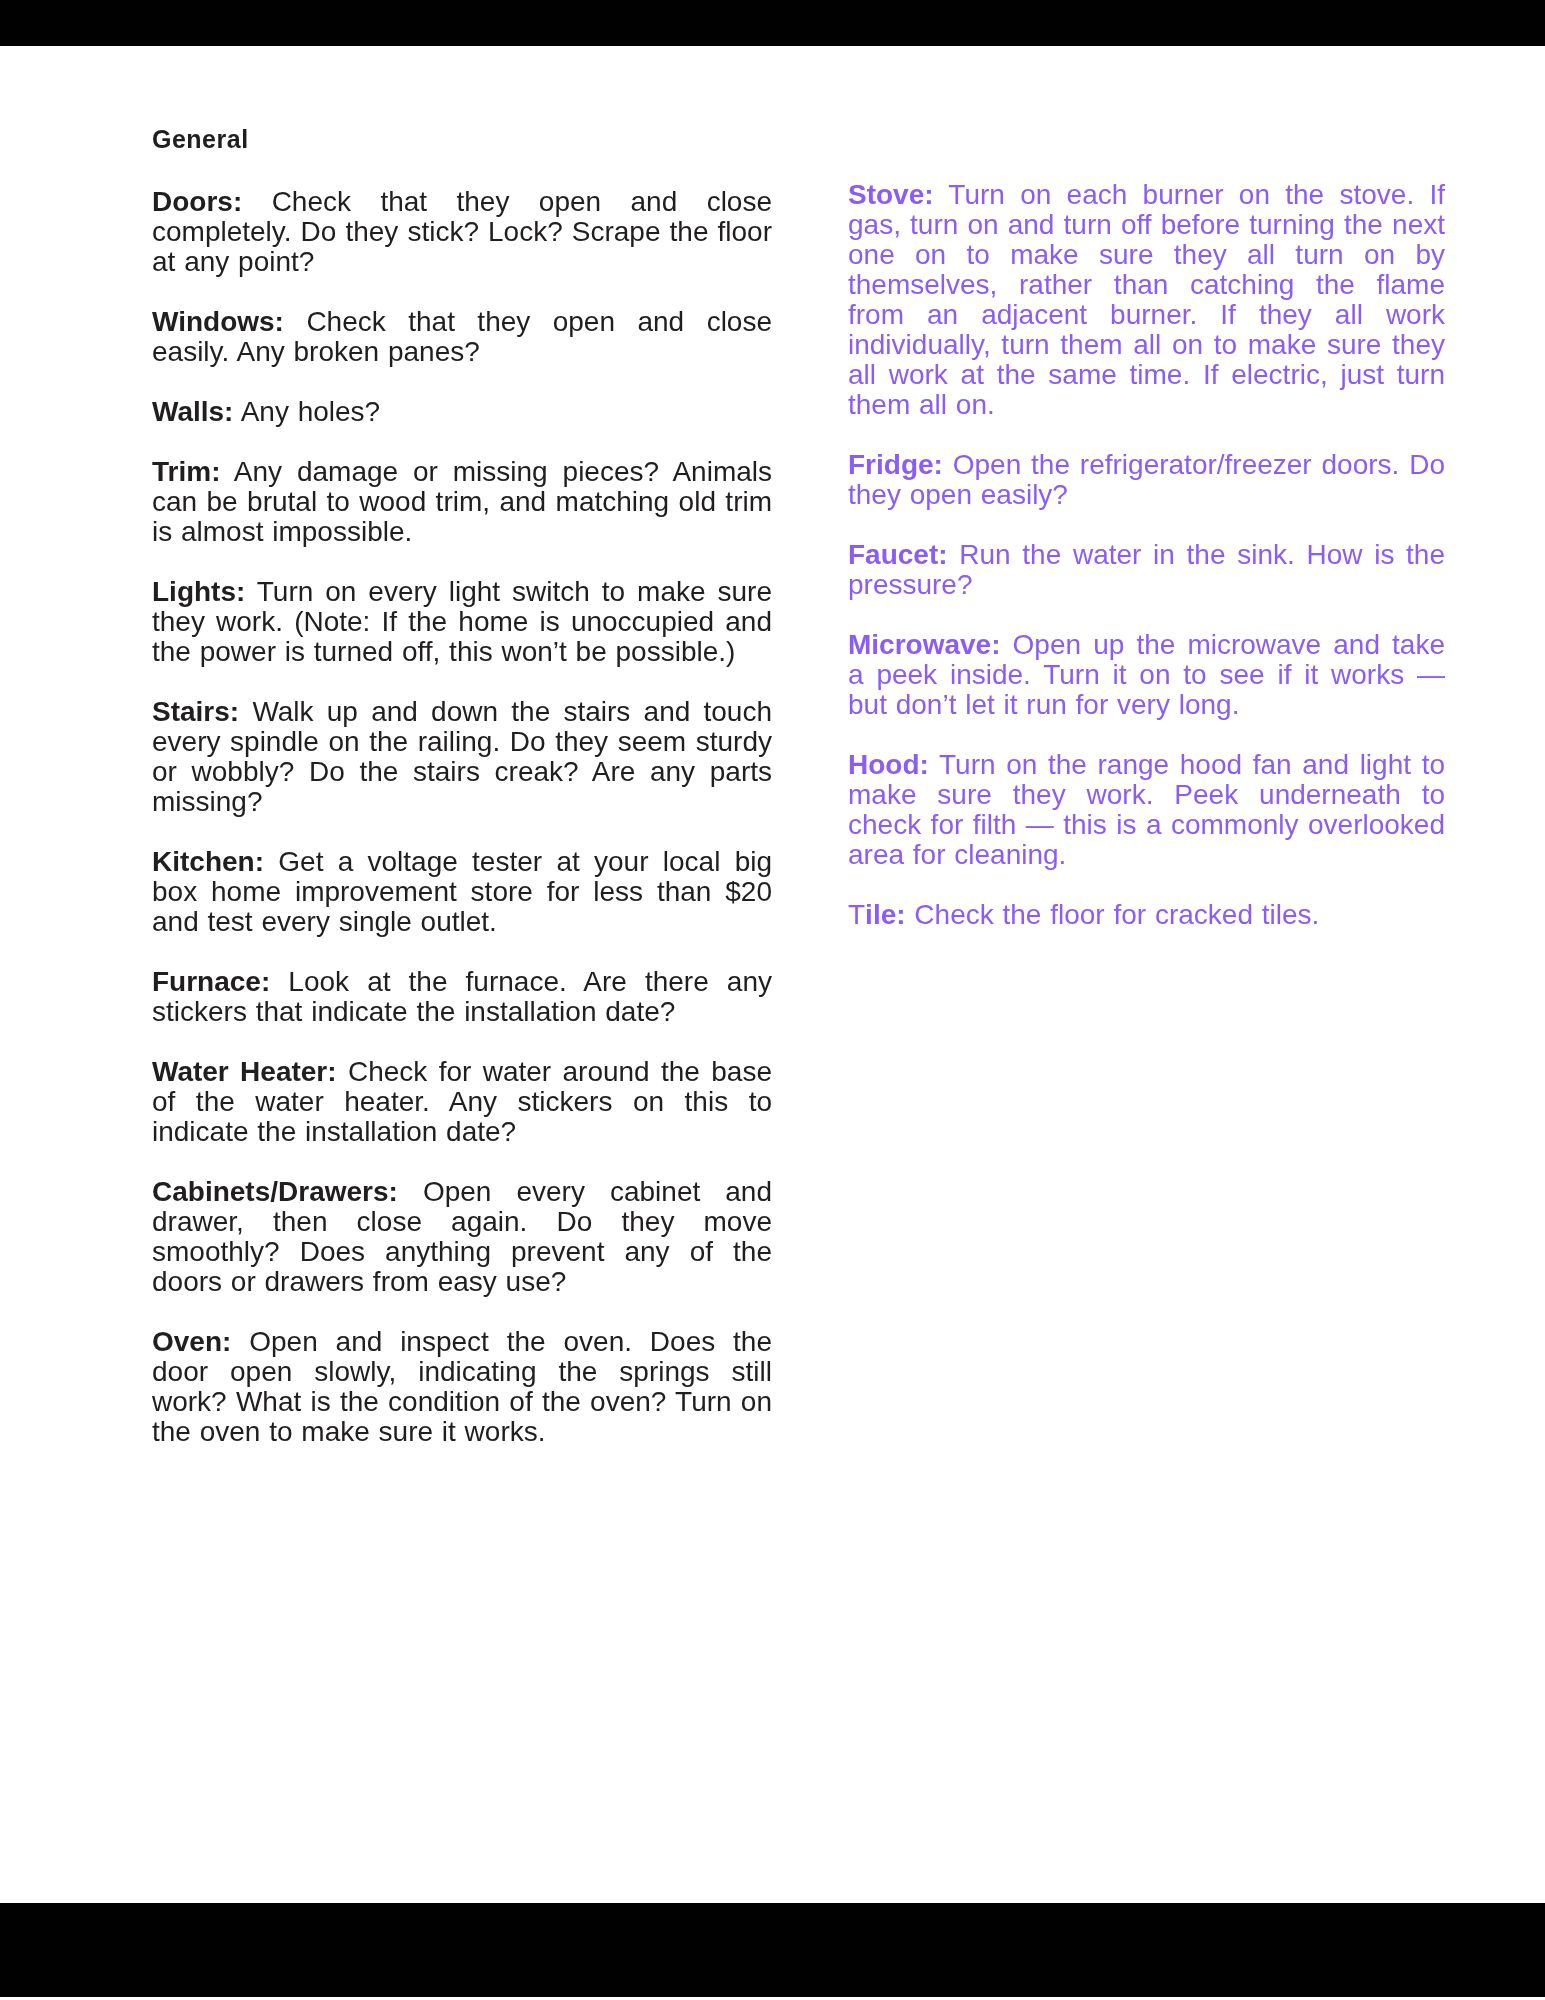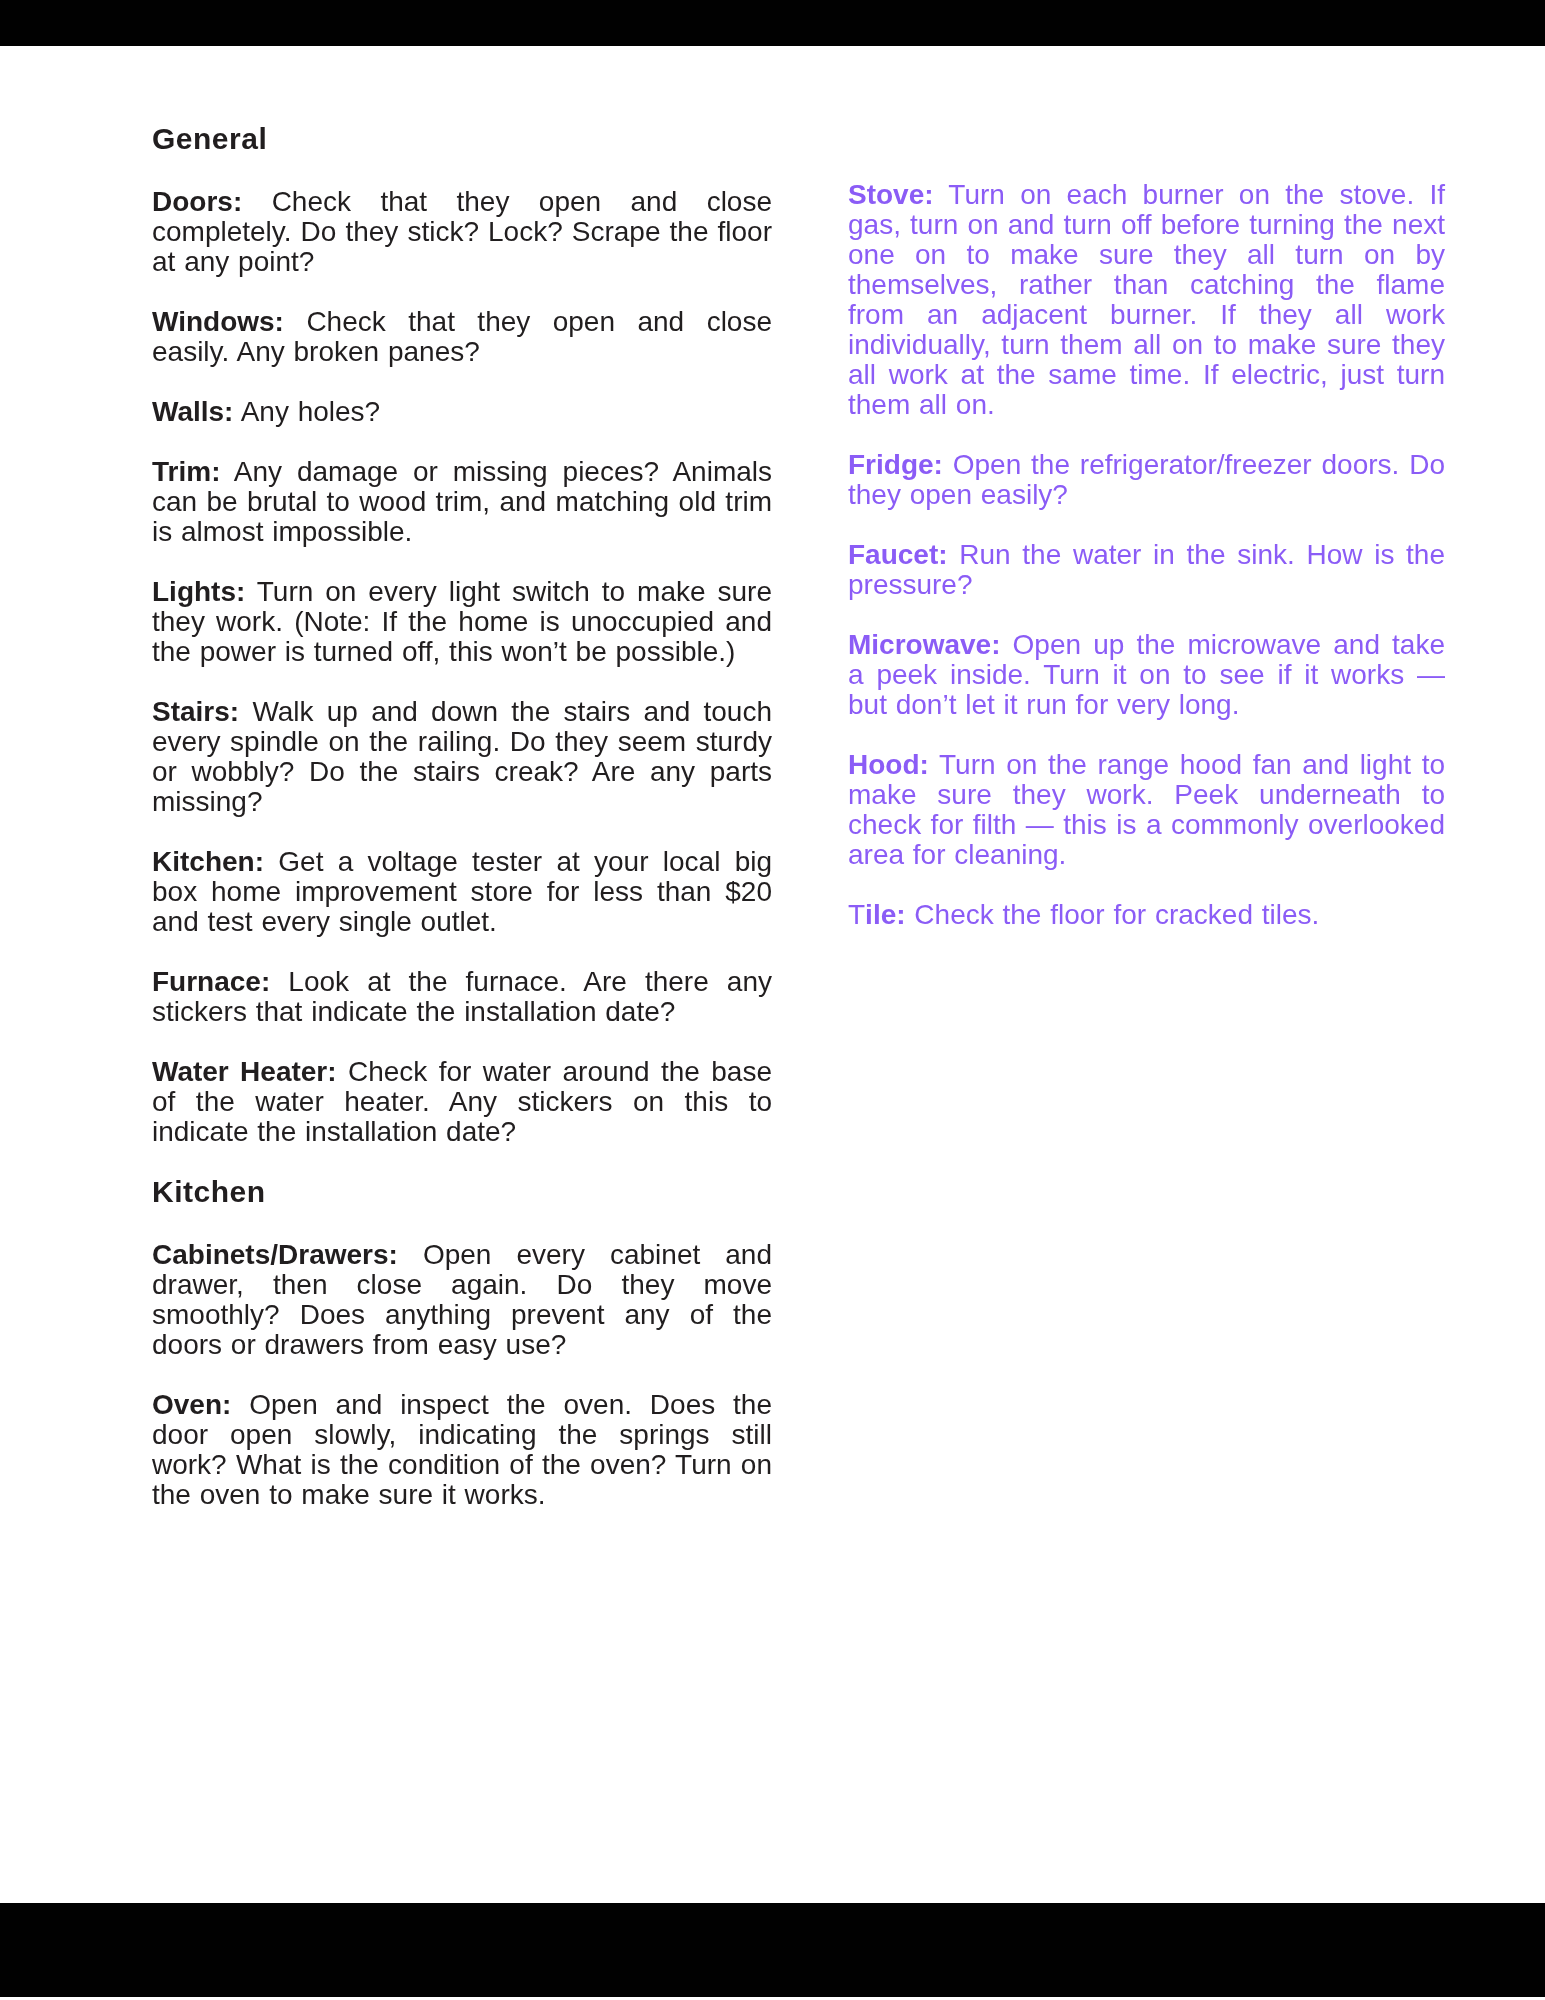--- a/index.html
+++ b/index.html
@@ -21,21 +21,21 @@
   .col {
     position: absolute;
     font-size: 28px;
     line-height: 30px;
     word-spacing: 1px;
   }
   #col-left  { left: 152px; top: 124px; width: 620px; }
   #col-right { left: 848px; top: 180px; width: 597px; }
   .heading {
     font-weight: bold;
-    font-size: 30px;
+    font-size: 25px;
     line-height: 30px;
     margin: 0 0 33px 0;
     letter-spacing: 0.5px;
   }
   .item {
     text-align: justify;
     margin: 0 0 30px 0;
   }
   .item:last-child { margin-bottom: 0; }
   .item .label { font-weight: bold; }
@@ -51,21 +51,20 @@
     <div class="heading">General</div>
     <div class="item"><span class="label">Doors:</span><span> Check that they open and close completely. Do they stick? Lock? Scrape the floor at any point?</span></div>
     <div class="item"><span class="label">Windows:</span><span> Check that they open and close easily. Any broken panes?</span></div>
     <div class="item"><span class="label">Walls:</span><span> Any holes?</span></div>
     <div class="item"><span class="label">Trim:</span><span> Any damage or missing pieces? Animals can be brutal to wood trim, and matching old trim is almost impossible.</span></div>
     <div class="item"><span class="label">Lights:</span><span> Turn on every light switch to make sure they work. (Note: If the home is unoccupied and the power is turned off, this won’t be possible.)</span></div>
     <div class="item"><span class="label">Stairs:</span><span> Walk up and down the stairs and touch every spindle on the railing. Do they seem sturdy or wobbly? Do the stairs creak? Are any parts missing?</span></div>
     <div class="item"><span class="label">Kitchen:</span><span> Get a voltage tester at your local big box home improvement store for less than $20 and test every single outlet.</span></div>
     <div class="item"><span class="label">Furnace:</span><span> Look at the furnace. Are there any stickers that indicate the installation date?</span></div>
     <div class="item"><span class="label">Water Heater:</span><span> Check for water around the base of the water heater. Any stickers on this to indicate the installation date?</span></div>
-    <div class="heading">Kitchen</div>
     <div class="item"><span class="label">Cabinets/Drawers:</span><span> Open every cabinet and drawer, then close again. Do they move smoothly? Does anything prevent any of the doors or drawers from easy use?</span></div>
     <div class="item"><span class="label">Oven:</span><span> Open and inspect the oven. Does the door open slowly, indicating the springs still work? What is the condition of the oven? Turn on the oven to make sure it works.</span></div>
   </div>
 <div class="col" id="col-right" style="color: #8b5cf6;">
     <div class="item"><span class="label">Stove:</span><span> Turn on each burner on the stove. If gas, turn on and turn off before turning the next one on to make sure they all turn on by themselves, rather than catching the flame from an adjacent burner. If they all work individually, turn them all on to make sure they all work at the same time. If electric, just turn them all on.</span></div>
     <div class="item"><span class="label">Fridge:</span><span> Open the refrigerator/freezer doors. Do they open easily?</span></div>
     <div class="item"><span class="label">Faucet:</span><span> Run the water in the sink. How is the pressure?</span></div>
     <div class="item"><span class="label">Microwave:</span><span> Open up the microwave and take a peek inside. Turn it on to see if it works — but don’t let it run for very long.</span></div>
     <div class="item"><span class="label">Hood:</span><span> Turn on the range hood fan and light to make sure they work. Peek underneath to check for filth — this is a commonly overlooked area for cleaning.</span></div>
     <div class="item"><span class="label-plain">T</span><span class="label">ile:</span><span> Check the floor for cracked tiles.</span></div>

